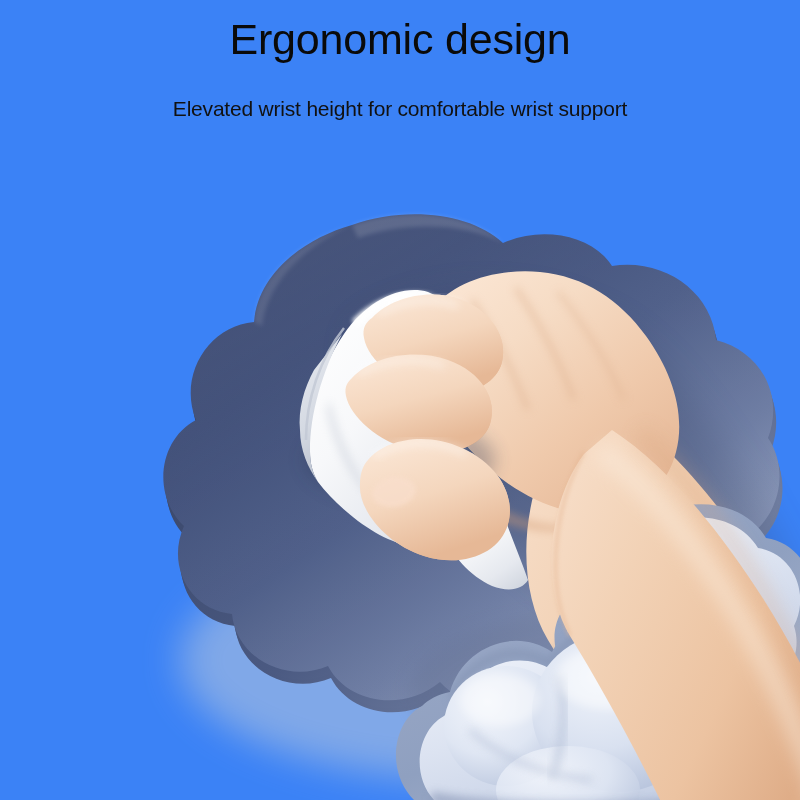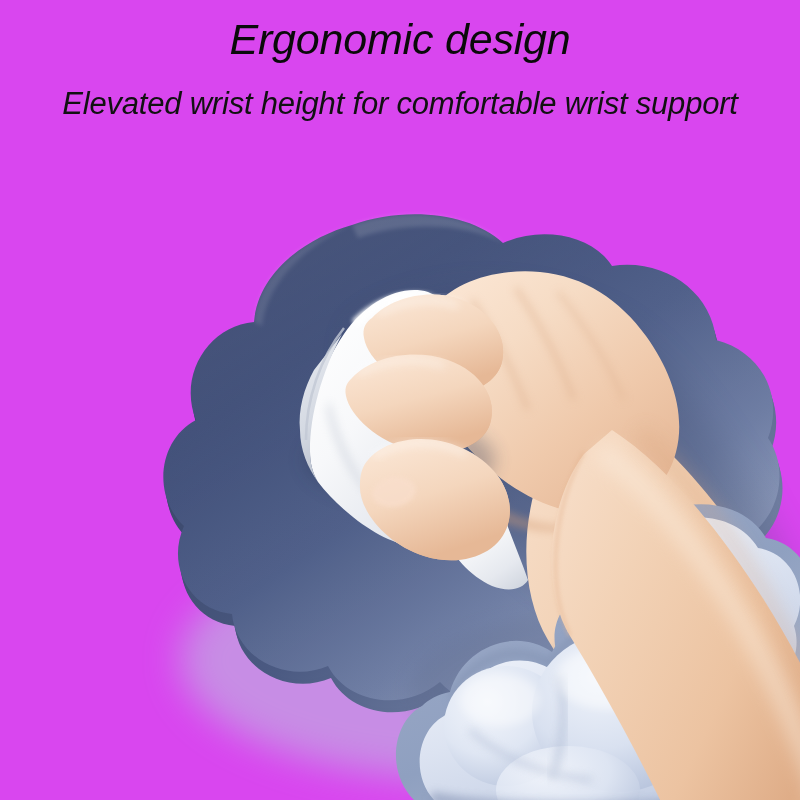--- a/index.html
+++ b/index.html
@@ -33,23 +33,23 @@
   #headline {
     margin: 0;
     padding-top: 16px;
     font-size: 43px;
     font-weight: 400;
     letter-spacing: -0.2px;
     color: #0a0a0a;
     line-height: 1.1;
   }
   #subheadline {
-    margin: 6px;
+    margin: 16px;
     padding-top: 18px;
-    font-size: 31px;
+    font-size: 21px;
     font-weight: 400;
     letter-spacing: -0.2px;
     color: #111111;
     line-height: 1.1;
   }
 
   
   #scene {
     position: absolute;
     inset: 0;
@@ -60,21 +60,21 @@
     width: 800px;
     height: 800px;
   }
 
   
   .noclick { pointer-events: none; }
 </style>
 </head>
 <body>
 
-<div id="stage" style="background: #d946ef; font-style: italic;">
+<div id="stage" style="background: #3b82f6;">
 
   <div id="text-block">
     <h1 id="headline" style="color: rgb(10, 10, 10);">Ergonomic design</h1>
     <p id="subheadline" style="color: rgb(17, 17, 17);">Elevated wrist height for comfortable wrist support</p>
   </div>
 
   <div id="scene">
     <svg viewBox="0 0 800 800" xmlns="http://www.w3.org/2000/svg">
       <defs>
 

